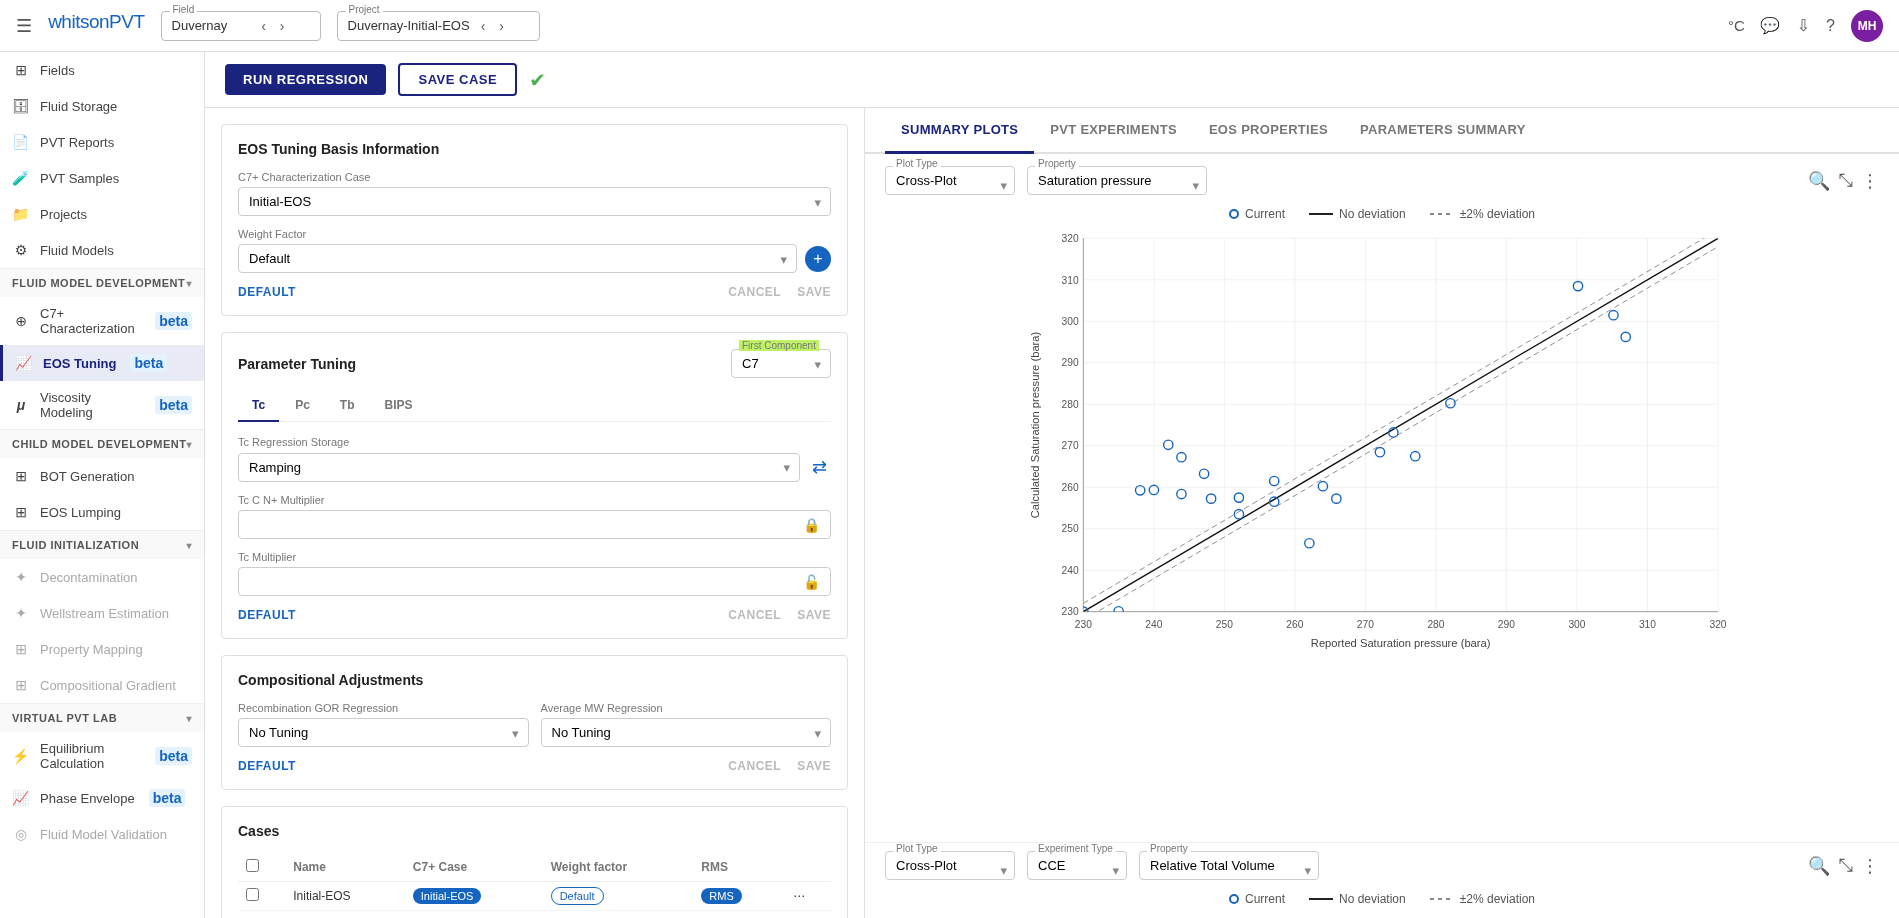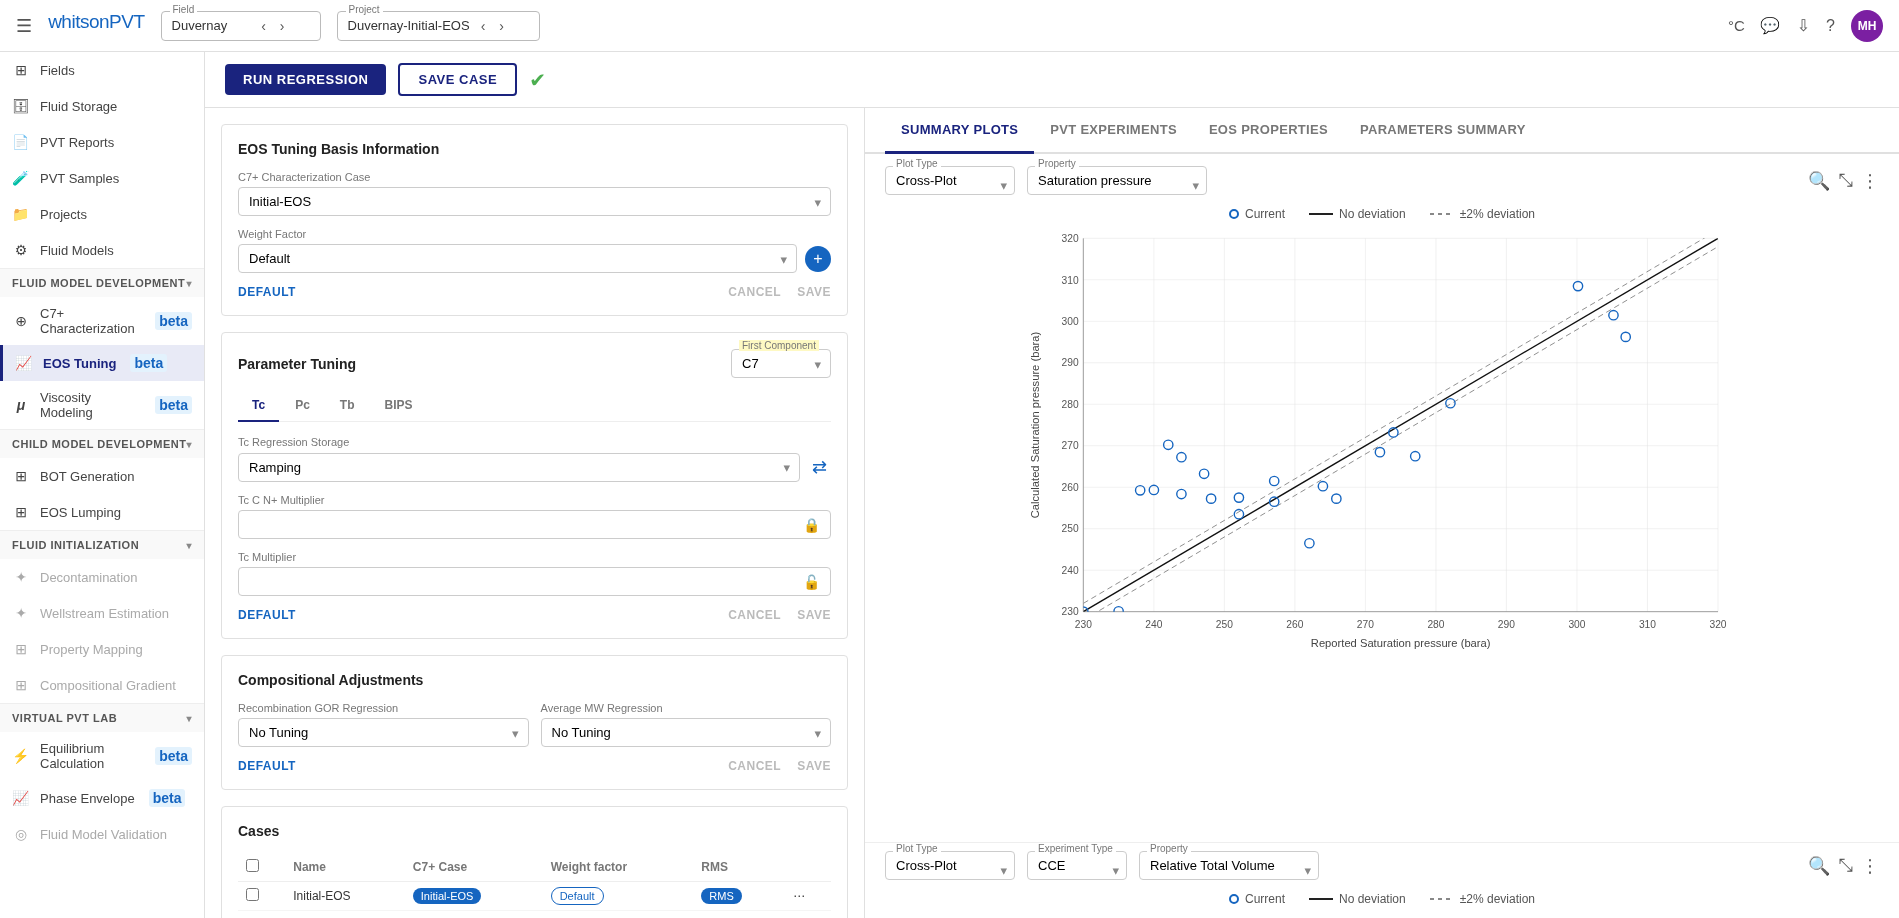--- a/index.html
+++ b/index.html
@@ -419,21 +419,21 @@
               <span class="text-link-disabled">CANCEL</span>
               <span class="text-link-disabled">SAVE</span>
             </div>
           </div>
         </div>
 
         <div class="panel-section">
           <div style="display:flex; justify-content:space-between; align-items:center; margin-bottom:12px;">
             <div class="panel-section-title" style="margin-bottom:0;text-align:right;">Parameter Tuning</div>
             <div style="position:relative; display:flex; align-items:center;">
-              <label style="position:absolute; top:-9px; left:8px; font-size:10px; color:#777; background:#fef9c3; padding:0 3px; z-index:1;">First Component</label>
+              <label style="position:absolute; top:-9px; left:8px; font-size:10px; color:#777; background:#bef264; padding:0 3px; z-index:1;">First Component</label>
               <div class="select-wrapper">
                 <select class="form-select" style="min-width:100px; border:1px solid #ccc; border-radius:4px; padding:6px 28px 6px 10px;">
                   <option>C7</option>
                 </select>
               </div>
             </div>
           </div>
 
           <div class="tabs-row">
             <button class="tab-btn active">Tc</button>

